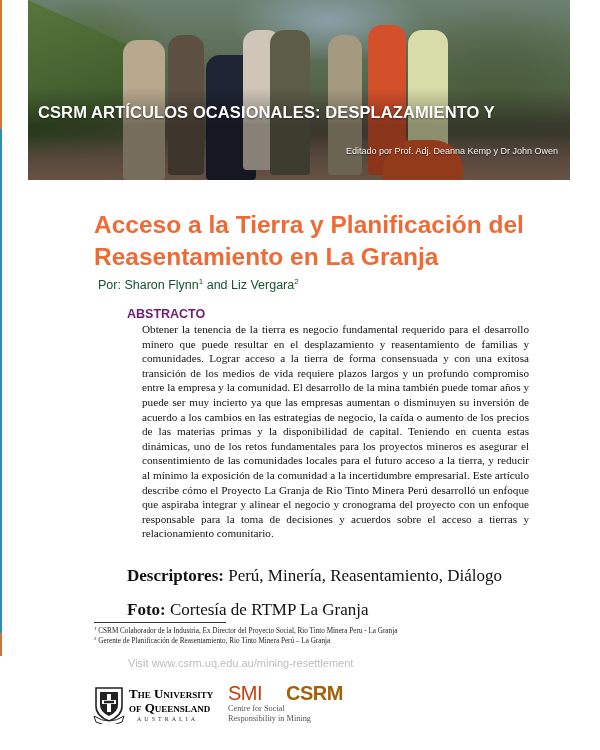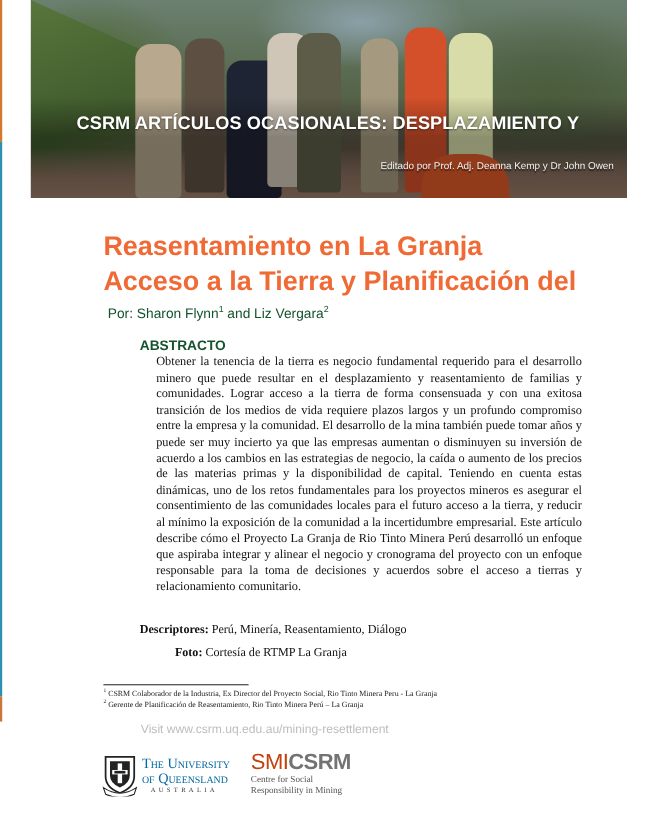--- a/index.html
+++ b/index.html
@@ -38,21 +38,21 @@
     .p6 { left: 300px; top: 35px; width: 34px; height: 140px; background: #a59a80; }
     .p7 { left: 340px; top: 25px; width: 38px; height: 150px; background: #d4502a; }
     .p8 { left: 380px; top: 30px; width: 40px; height: 130px; background: #d7dca8; }
     .p9 { left: 355px; top: 140px; width: 80px; height: 40px; background: #e05a2a; border-radius: 30px 30px 0 0; }
     .hero .shade {
       position: absolute; left: 0; top: 88px; width: 100%; height: 92px;
       background: linear-gradient(180deg, rgba(0,0,0,0) 0%, rgba(0,0,0,0.35) 40%, rgba(0,0,0,0.35) 100%);
     }
     .hero-title {
       position: absolute; right: 12px; top: 102px; width: 520px;
-      text-align: center; color: #ffffff; font-weight: bold;
+      text-align: left; color: #ffffff; font-weight: bold;
       font-size: 16.5px; line-height: 21px; letter-spacing: 0.1px;
       text-shadow: 0 1px 2px rgba(0,0,0,0.5);
     }
     .hero-editors {
       position: absolute; right: 12px; top: 146px;
       color: #f2f2f2; font-size: 9px; text-align: right;
       text-shadow: 0 1px 1px rgba(0,0,0,0.6);
       margin-left: 41px;
     }
 
@@ -61,65 +61,65 @@
       color: #ef6a35; font-weight: bold; font-size: 24.5px; line-height: 32px;
     }
     .authors {
       position: absolute; left: 98px; top: 277px;
       color: #14532d; font-size: 12.5px;
     }
     .authors sup { font-size: 8px; }
 
     .abstract-heading {
       position: absolute; left: 127px; top: 307px;
-      color: #14532d; font-weight: bold; font-size: 12.5px;
+      color: #701a75; font-weight: bold; font-size: 12.5px;
     }
     .abstract-body {
       position: absolute; left: 142px; top: 322px; width: 387px;
       font-family: "Liberation Serif", serif; font-size: 11.2px; line-height: 14.6px;
       color: #111; text-align: justify;
     }
     .meta-line {
       position: absolute; left: 127px;
-      font-family: "Liberation Serif", serif; font-size: 11px; color: #111;
+      font-family: "Liberation Serif", serif; font-size: 17px; color: #111;
     }
     .meta-line b { font-weight: bold; }
     .descriptors { top: 566px; }
-    .photo-credit { top: 587px; margin-left: 32px; }
+    .photo-credit { top: 600px; }
 
     .fn-rule { position: absolute; left: 94px; top: 622px; width: 132px; height: 1px; background: #333; }
     .footnote {
       position: absolute; left: 94px;
       font-family: "Liberation Serif", serif; font-size: 7.2px; color: #222; white-space: nowrap;
     }
     .footnote sup { font-size: 5px; }
     .fn1 { top: 626px; }
     .fn2 { top: 636px; }
 
     .visit {
       position: absolute; left: 94px; top: 657px;
       color: #bdbdbd; font-size: 11px; margin-left: 34px;
     }
 
     .uq-logo { position: absolute; left: 93px; top: 686px; width: 130px; height: 40px; }
     .uq-crest { position: absolute; left: 0; top: 0; width: 32px; height: 38px; }
     .uq-name {
       position: absolute; left: 36px; top: 1px;
-      font-family: "Liberation Serif", serif; color: #0369a1;
-      font-size: 13px; line-height: 14px; font-variant: small-caps; white-space: nowrap;
+      font-family: "Liberation Serif", serif; color: #000000;
+      font-size: 13px; line-height: 14px; font-variant: small-caps; white-space: nowrap; font-weight: bold;
     }
     .uq-country {
       position: absolute; left: 44px; top: 30px;
       font-family: "Liberation Serif", serif; font-size: 6px; letter-spacing: 3px; color: #333;
     }
 
     .csrm-logo { position: absolute; left: 228px; top: 682px; width: 110px; height: 45px; }
     .csrm-mark { font-size: 20px; line-height: 22px; white-space: nowrap; letter-spacing: -0.5px; }
     .csrm-mark .smi { color: #c2410c; font-weight: normal; }
-    .csrm-mark .csrm { color: #737373; font-weight: bold; }
+    .csrm-mark .csrm { color: #a16207; font-weight: bold; padding-left: 24px; }
     .csrm-sub { font-size: 8.3px; line-height: 10px; color: #555; font-family: Liberation Serif, serif; }
   </style>
 </head>
 <body>
 
 <div class="stripe orange-top"></div>
 <div class="stripe blue"></div>
 <div class="stripe orange-bottom"></div>
 
 <div class="hero" aria-label="Group of community members and mining project staff talking on a mountain path">
@@ -135,22 +135,22 @@
   <div class="person p8"></div>
   <div class="person p9"></div>
   <div class="shade"></div>
   <div class="hero-title">
     <div>CSRM ARTÍCULOS OCASIONALES: DESPLAZAMIENTO Y</div>
   </div>
   <div class="hero-editors">Editado por Prof. Adj. Deanna Kemp y Dr John Owen</div>
 </div>
 
 <h1 class="article-title">
+  <div>Acceso a la Tierra y Planificación del</div>
   <div>Reasentamiento en La Granja</div>
-  <div>Acceso a la Tierra y Planificación del</div>
 </h1>
 
 <div class="authors"><span>Por: Sharon Flynn</span><sup>1</sup><span> and Liz Vergara</span><sup>2</sup></div>
 
 <div class="abstract-heading">ABSTRACTO</div>
 <p class="abstract-body">Obtener la tenencia de la tierra es negocio fundamental requerido para el desarrollo minero que puede resultar en el desplazamiento y reasentamiento de familias y comunidades. Lograr acceso a la tierra de forma consensuada y con una exitosa transición de los medios de vida requiere plazos largos y un profundo compromiso entre la empresa y la comunidad. El desarrollo de la mina también puede tomar años y puede ser muy incierto ya que las empresas aumentan o disminuyen su inversión de acuerdo a los cambios en las estrategias de negocio, la caída o aumento de los precios de las materias primas y la disponibilidad de capital. Teniendo en cuenta estas dinámicas, uno de los retos fundamentales para los proyectos mineros es asegurar el consentimiento de las comunidades locales para el futuro acceso a la tierra, y reducir al mínimo la exposición de la comunidad a la incertidumbre empresarial. Este artículo describe cómo el Proyecto La Granja de Rio Tinto Minera Perú desarrolló un enfoque que aspiraba integrar y alinear el negocio y cronograma del proyecto con un enfoque responsable para la toma de decisiones  y acuerdos sobre el acceso a tierras y relacionamiento comunitario.</p>
 
 <div class="meta-line descriptors"><b>Descriptores:</b><span> Perú, Minería, Reasentamiento, Diálogo</span></div>
 <div class="meta-line photo-credit"><b>Foto:</b><span> Cortesía de RTMP La Granja</span></div>
 

